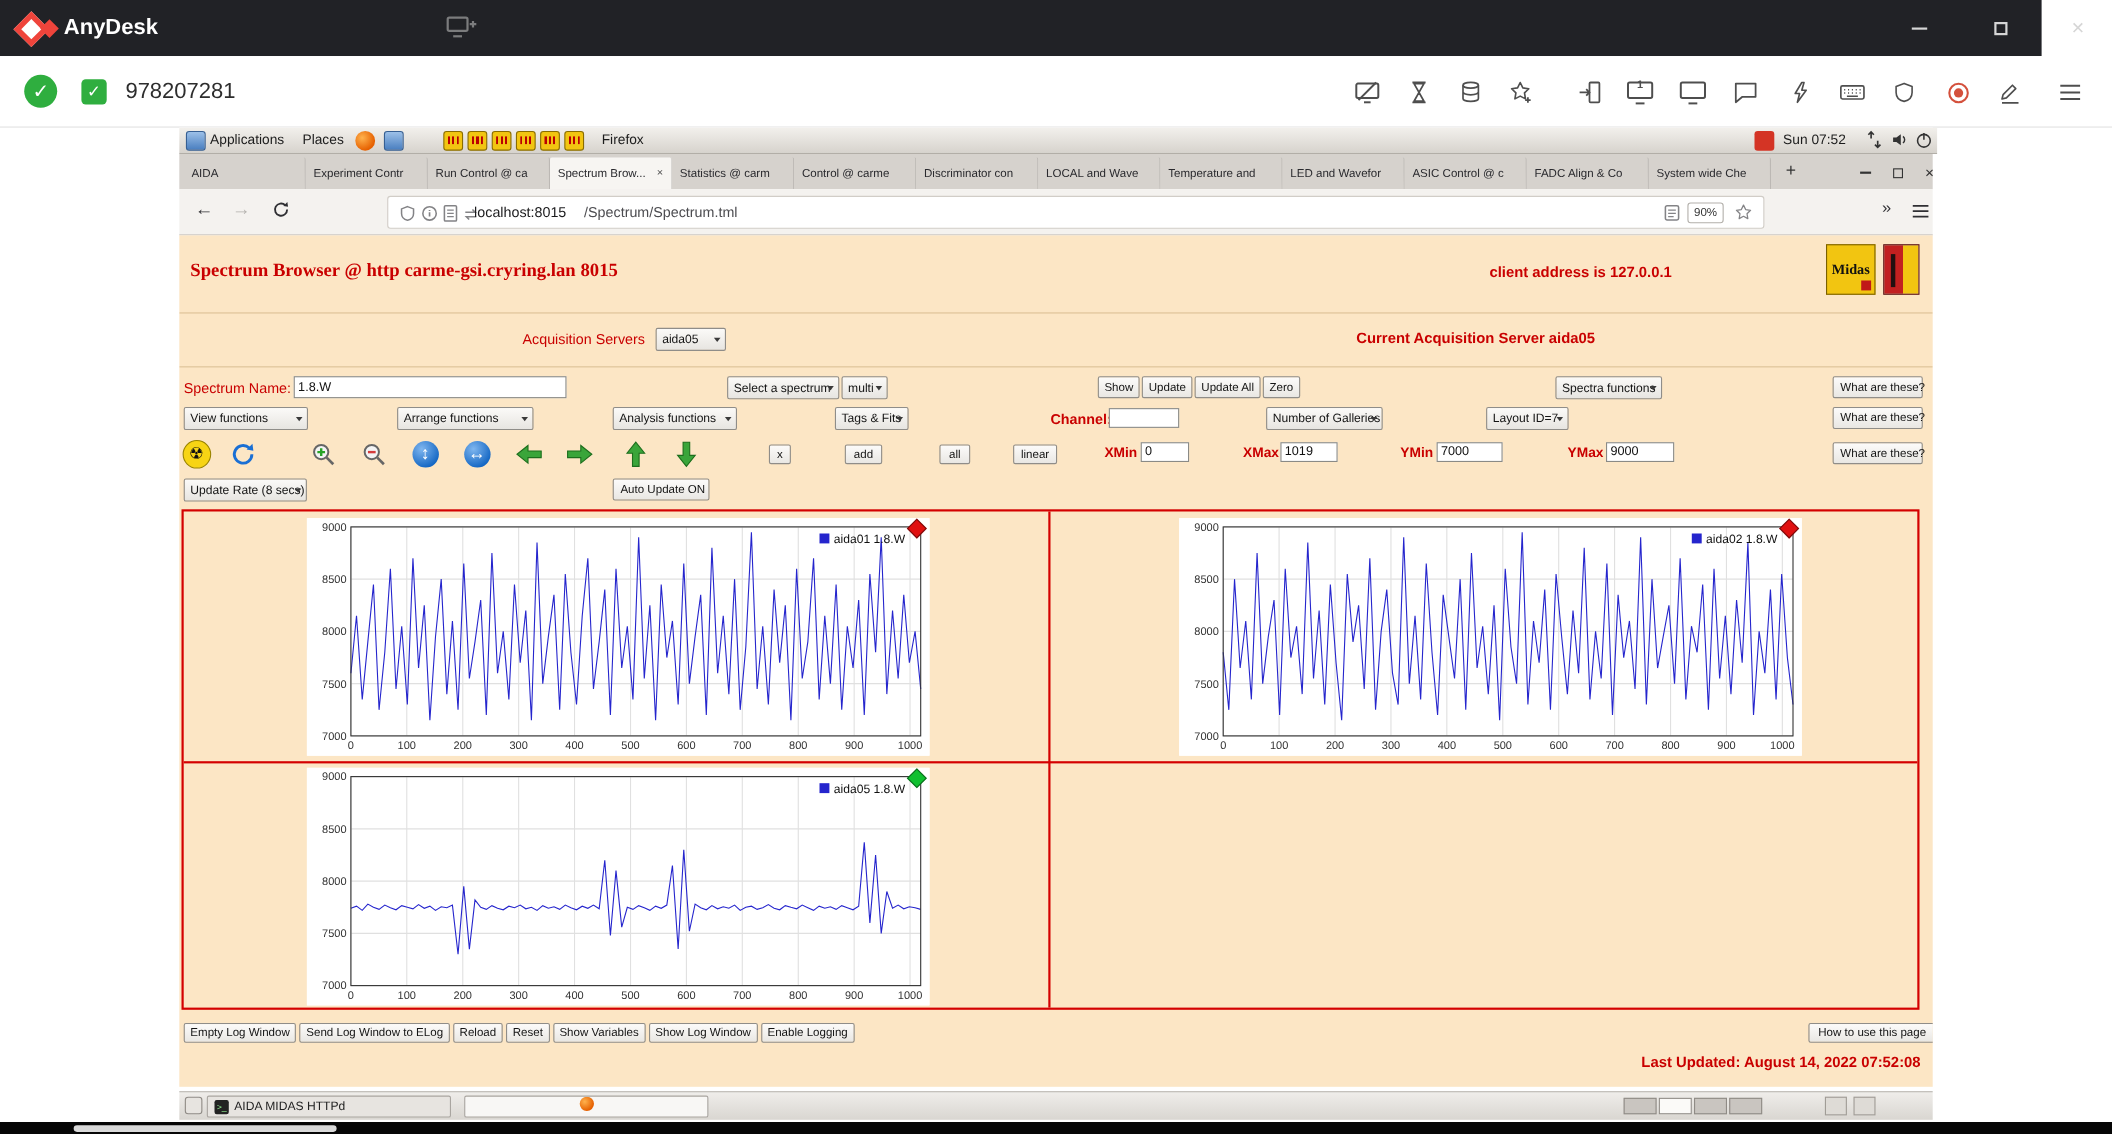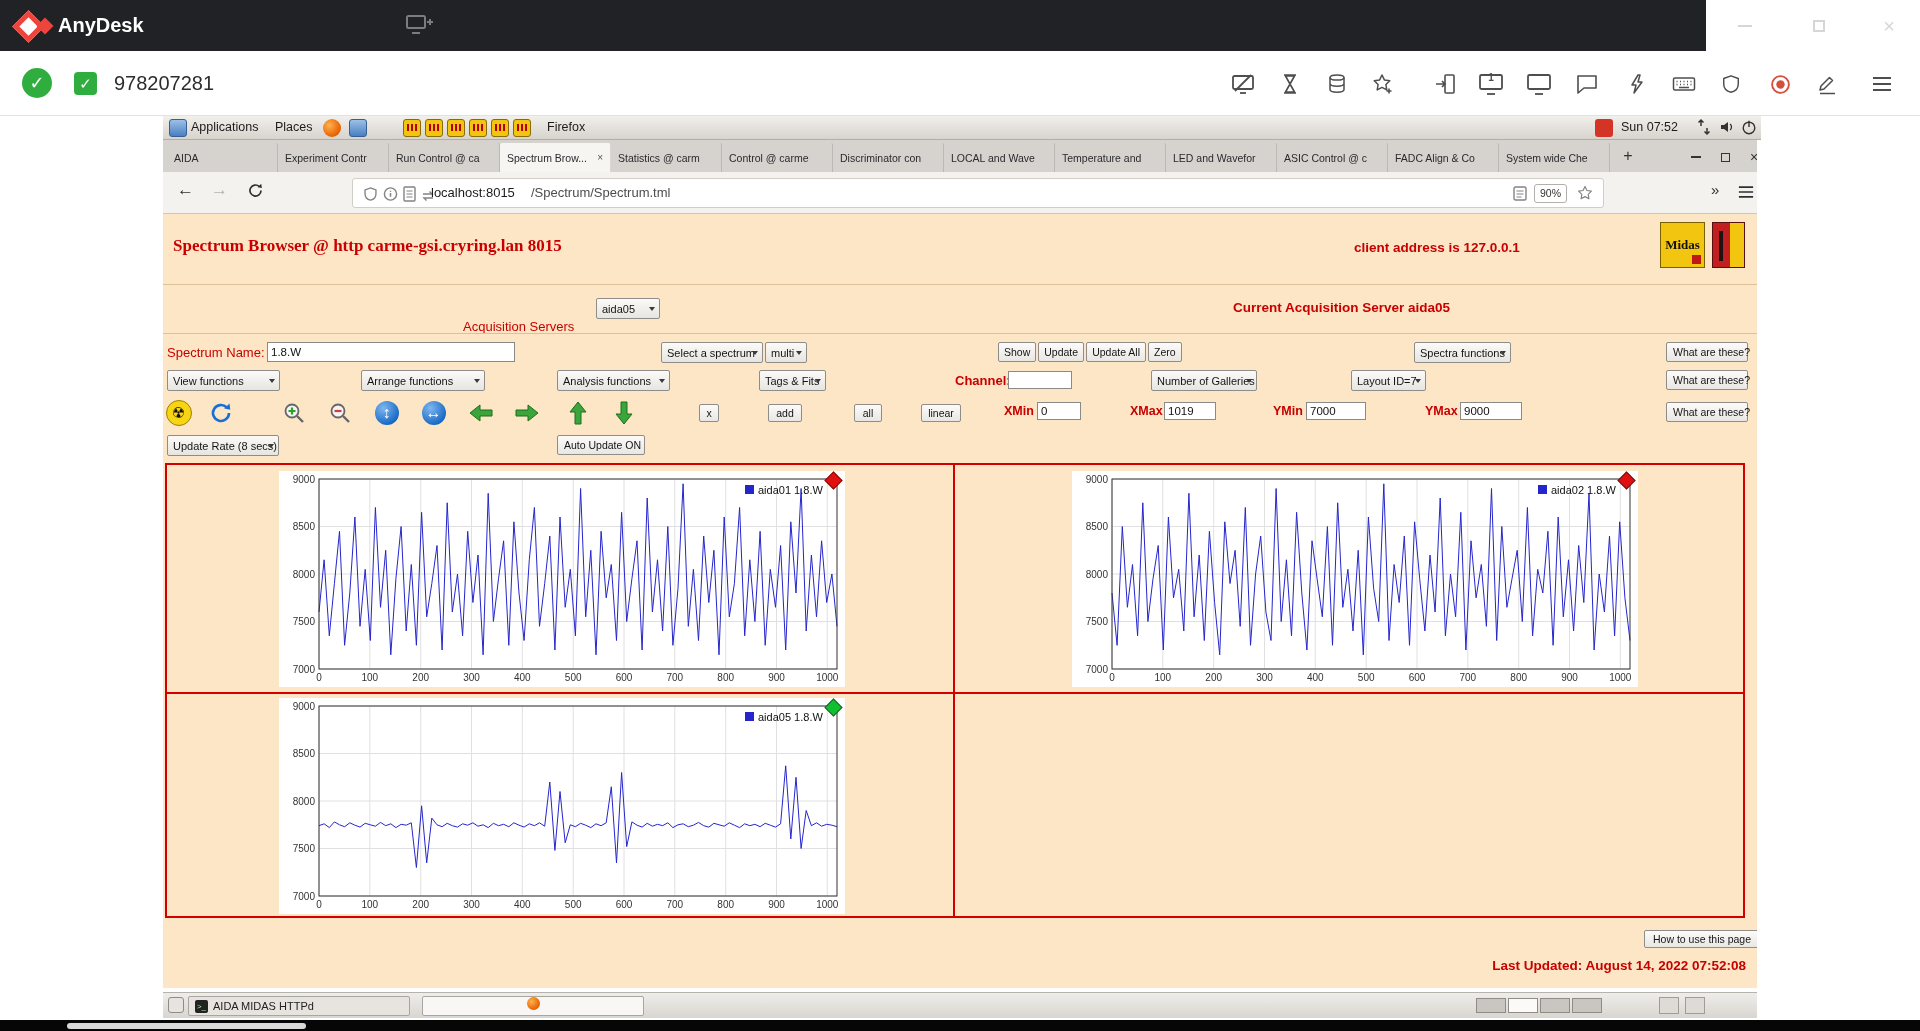--- a/index.html
+++ b/index.html
@@ -1,20 +1,20 @@
 <!DOCTYPE html>
 <html><head>
 <meta charset="utf-8">
 <style>
   html,body{margin:0;padding:0;}
   body{width:1920px;height:1031px;position:relative;overflow:hidden;background:#fff;
        font-family:"Liberation Sans",sans-serif;-webkit-font-smoothing:antialiased;}
 
   
-  .ad-title{position:absolute;left:0;top:0;width:1666px;height:51px;background:#212226;padding-left:40px;}
+  .ad-title{position:absolute;left:0;top:0;width:1856px;height:51px;background:#212226;}
   .ad-logo{position:absolute;left:12px;top:10px;width:46px;height:30px;}
   .ad-d1{position:absolute;left:5px;top:5px;width:13px;height:13px;background:#fff;border:5px solid #ef443b;transform:rotate(45deg);}
   .ad-d2{position:absolute;left:27px;top:10px;width:12px;height:12px;background:#ef443b;transform:rotate(45deg);}
   .ad-brand{position:absolute;left:58px;top:0;height:51px;line-height:51px;color:#fff;font-size:20px;font-weight:bold;}
   .ad-tab{position:absolute;left:165px;top:8px;width:270px;height:35px;background:#fff;border-radius:4px;display:flex;align-items:center;padding-left:12px;box-sizing:border-box;}
   .ad-tab-label{font-size:16px;color:#242424;margin-left:10px;}
   .ad-newtab{position:absolute;left:405px;top:13px;width:30px;height:26px;opacity:.75;}
   .wbtn{position:absolute;top:0;width:44px;height:51px;display:flex;align-items:center;justify-content:center;}
   .wmin{width:14px;height:2px;background:#d6d6d6;}
   .wmax{width:12px;height:12px;border:2px solid #d6d6d6;box-sizing:border-box;}
@@ -377,21 +377,21 @@
   </div>
 
   <div class="page">
     <div class="ptitle" style="left:10px;top:22px;">Spectrum Browser @ http carme-gsi.cryring.lan 8015</div>
     <div class="rlb" style="left:1191px;top:26px;font-size:13.5px;">client address is 127.0.0.1</div>
     <div class="logo-midas">Midas</div>
     <div class="logo-inst"></div>
 
     <div class="hr" style="top:70px;"></div>
 
-    <div class="rl" style="left:300px;top:87px;margin-top:18px;">Acquisition Servers</div>
+    <div class="rl" style="left:312px;top:87px;">Acquisition Servers</div>
     <div class="sel" style="left:433px;top:84px;width:64px;">
       <span>aida05</span>
         <span class="arw"></span>
     </div>
     <div class="rlb" style="left:1070px;top:86px;font-size:13.5px;">Current Acquisition Server aida05</div>
 
     <div class="hr" style="top:119px;"></div>
 
     <div class="rl" style="left:4px;top:131px;">Spectrum Name:</div>
     <input class="inp" style="left: 104px; top: 128px; width: 248px;" value="1.8.W">
@@ -638,20 +638,29 @@
               <text x="446.7" y="210" font-size="10" text-anchor="middle" fill="#333" font-family="Liberation Sans,sans-serif">800</text>
               <text x="497.5" y="210" font-size="10" text-anchor="middle" fill="#333" font-family="Liberation Sans,sans-serif">900</text>
               <text x="548.3" y="210" font-size="10" text-anchor="middle" fill="#333" font-family="Liberation Sans,sans-serif">1000</text>
               <rect x="466" y="14" width="9" height="9" fill="#2525cd"></rect>
               <text x="479" y="22.5" font-size="11" fill="#111" font-family="Liberation Sans,sans-serif">aida05 1.8.W</text>
             </svg></div>
         <div class="diamond" style="background: rgb(16, 192, 48);"></div>
       </div>
     </div>
 
+    <div class="lrow">
+      <div class="b">Empty Log Window</div>
+      <div class="b">Send Log Window to ELog</div>
+      <div class="b">Reload</div>
+      <div class="b">Reset</div>
+      <div class="b">Show Variables</div>
+      <div class="b">Show Log Window</div>
+      <div class="b">Enable Logging</div>
+    </div>
     <div class="btn" style="left:1481px;top:716px;width:116px;height:18px;line-height:16px;">How to use this page</div>
 
     <div class="rlb" style="right:11px;left:auto;top:744px;font-size:13.5px;">Last Updated: August 14, 2022 07:52:08</div>
   </div>
 
   <div class="taskbar">
     <div class="mini-ic" style="left:5px;top:4px;width:16px;height:16px;border:1px solid #8f8b86;background:#e7e4e0;box-sizing:border-box;"></div>
     <div class="task" style="left:25px;">
       <div class="term-ic">&gt;_</div>
       <span>AIDA MIDAS HTTPd</span>

